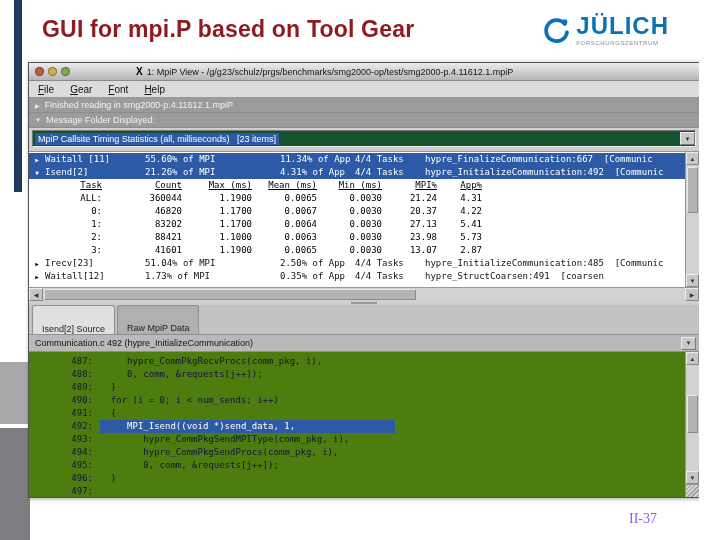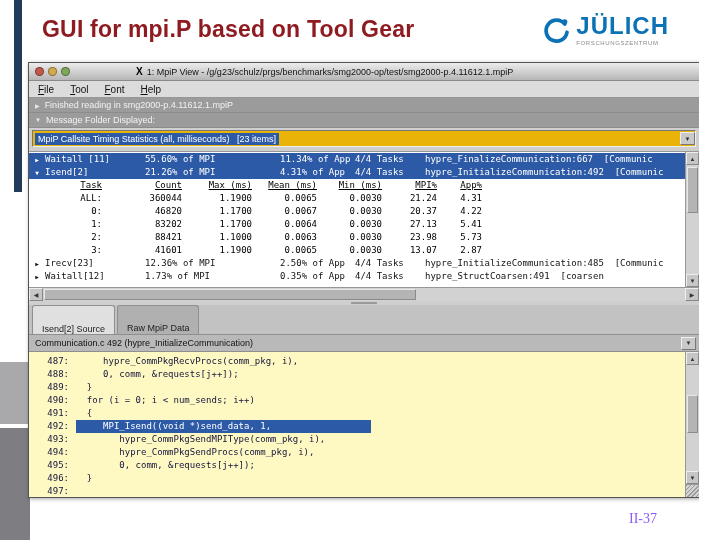--- a/index.html
+++ b/index.html
@@ -37,21 +37,21 @@
   .menubar { flex:0 0 17px; background:#dcdcdc; border-bottom:1px solid #979797; display:flex; align-items:center;
              gap:16px; padding:0 9px; font-size:10px; color:#111; }
   .menu-item::first-letter { text-decoration:underline; }
 
   .messages { flex:0 0 30px; background:#9b9b9b; }
   .msg-row { height:15px; display:flex; align-items:center; gap:5px; padding-left:6px; font-size:9px;
              color:#f2f2f2; border-bottom:1px solid #8c8c8c; }
   .msg-exp { font-size:6px; color:#e6e6e6; }
 
   .selector-row { flex:0 0 23px; background:#cfcfcf; padding:2px 3px; }
-  .selector-field { height:17px; background:#eab308; border:1px solid; border-color:#777 #eee #eee #777;
+  .selector-field { height:17px; background:#14532d; border:1px solid; border-color:#777 #eee #eee #777;
                     display:flex; align-items:center; padding-left:2px; }
   .selector-text { font-size:9px; background:#2d5aa6; color:#fff; padding:1px 3px; white-space:pre; }
   .combo-btn { margin-left:auto; width:15px; height:13px; background:#c9c9c9; border:1px solid;
                border-color:#eee #777 #777 #eee; font-size:6px; color:#333;
                display:flex; align-items:center; justify-content:center; }
 
   .table-wrap { flex:0 0 136px; display:flex; background:#fff; border-top:1px solid #979797; }
   .table-main { flex:1; overflow:hidden; font-family:"DejaVu Sans Mono", monospace; font-size:9px; padding-top:1px; }
   .cs-row { display:grid; grid-template-columns:16px 100px 135px 75px 70px 1fr; height:13px; line-height:13px;
             white-space:pre; color:#111; }
@@ -85,21 +85,21 @@
 
   .tabs { flex:0 0 21px; background:#c2c2c2; display:flex; align-items:flex-end; gap:2px; padding-left:3px;
           border-bottom:1px solid #8f8f8f; }
   .tab { font-size:9px; color:#222; padding:14px 9px; height:16px; line-height:16px; background:#b0b0b0;
          border:1px solid #8f8f8f; border-bottom:none; border-radius:3px 3px 0 0; }
   .tab-active { background:#e0e0e0; height:18px; line-height:18px; }
 
   .src-header { flex:0 0 17px; background:#b9b9b9; border-bottom:1px solid #8f8f8f; display:flex;
                 align-items:center; padding:0 3px 0 6px; font-size:9px; color:#111; }
 
-  .src-wrap { flex:1; min-height:0; display:flex; background:#fef9c3; }
+  .src-wrap { flex:1; min-height:0; display:flex; background:#4d7c0f;padding-left:24px; }
   .src-code { flex:1; padding-top:3px; font-family:"DejaVu Sans Mono", monospace; font-size:9px;
               line-height:13px; color:#14143c; overflow:hidden; }
   .src-line { display:flex; white-space:pre; height:13px; }
   .src-num { flex:0 0 40px; text-align:right; margin-right:7px; }
   .src-hl .src-text { background:#2d5aa6; color:#fff; padding-right:100px; }
 
   .grip { flex:0 0 13px; background:repeating-linear-gradient(135deg,#9a9a9a 0 1px,#d2d2d2 1px 3px);
           border-top:1px solid #979797; }
 </style>
 </head>
@@ -129,21 +129,21 @@
     <div class="titlebar">
       <span class="tb-btn tb-red"></span>
       <span class="tb-btn tb-yellow"></span>
       <span class="tb-btn tb-green"></span>
       <span class="tb-icon">X</span>
       <span class="tb-title">1: MpiP View - /g/g23/schulz/prgs/benchmarks/smg2000-op/test/smg2000-p.4.11612.1.mpiP</span>
     </div>
 
     <div class="menubar">
       <span class="menu-item">File</span>
-      <span class="menu-item">Tool</span>
+      <span class="menu-item">Gear</span>
       <span class="menu-item">Font</span>
       <span class="menu-item">Help</span>
     </div>
 
     <div class="messages">
       <div class="msg-row">
         <span class="msg-exp">▶</span>
         <span>Finished reading in smg2000-p.4.11612.1.mpiP</span>
       </div>
       <div class="msg-row">
@@ -232,21 +232,21 @@
           <span>1.1900</span>
           <span>0.0065</span>
           <span>0.0030</span>
           <span>13.07</span>
           <span>2.87</span>
         </div>
 
         <div class="cs-row">
           <span class="cs-exp">▶</span>
           <span>Irecv[23]</span>
-          <span>12.36% of MPI</span>
+          <span>51.04% of MPI</span>
           <span>2.50% of App</span>
           <span>4/4 Tasks</span>
           <span>hypre_InitializeCommunication:485  [Communic</span>
         </div>
 
         <div class="cs-row">
           <span class="cs-exp">▶</span>
           <span>Waitall[12]</span>
           <span>1.73% of MPI</span>
           <span>0.35% of App</span>

